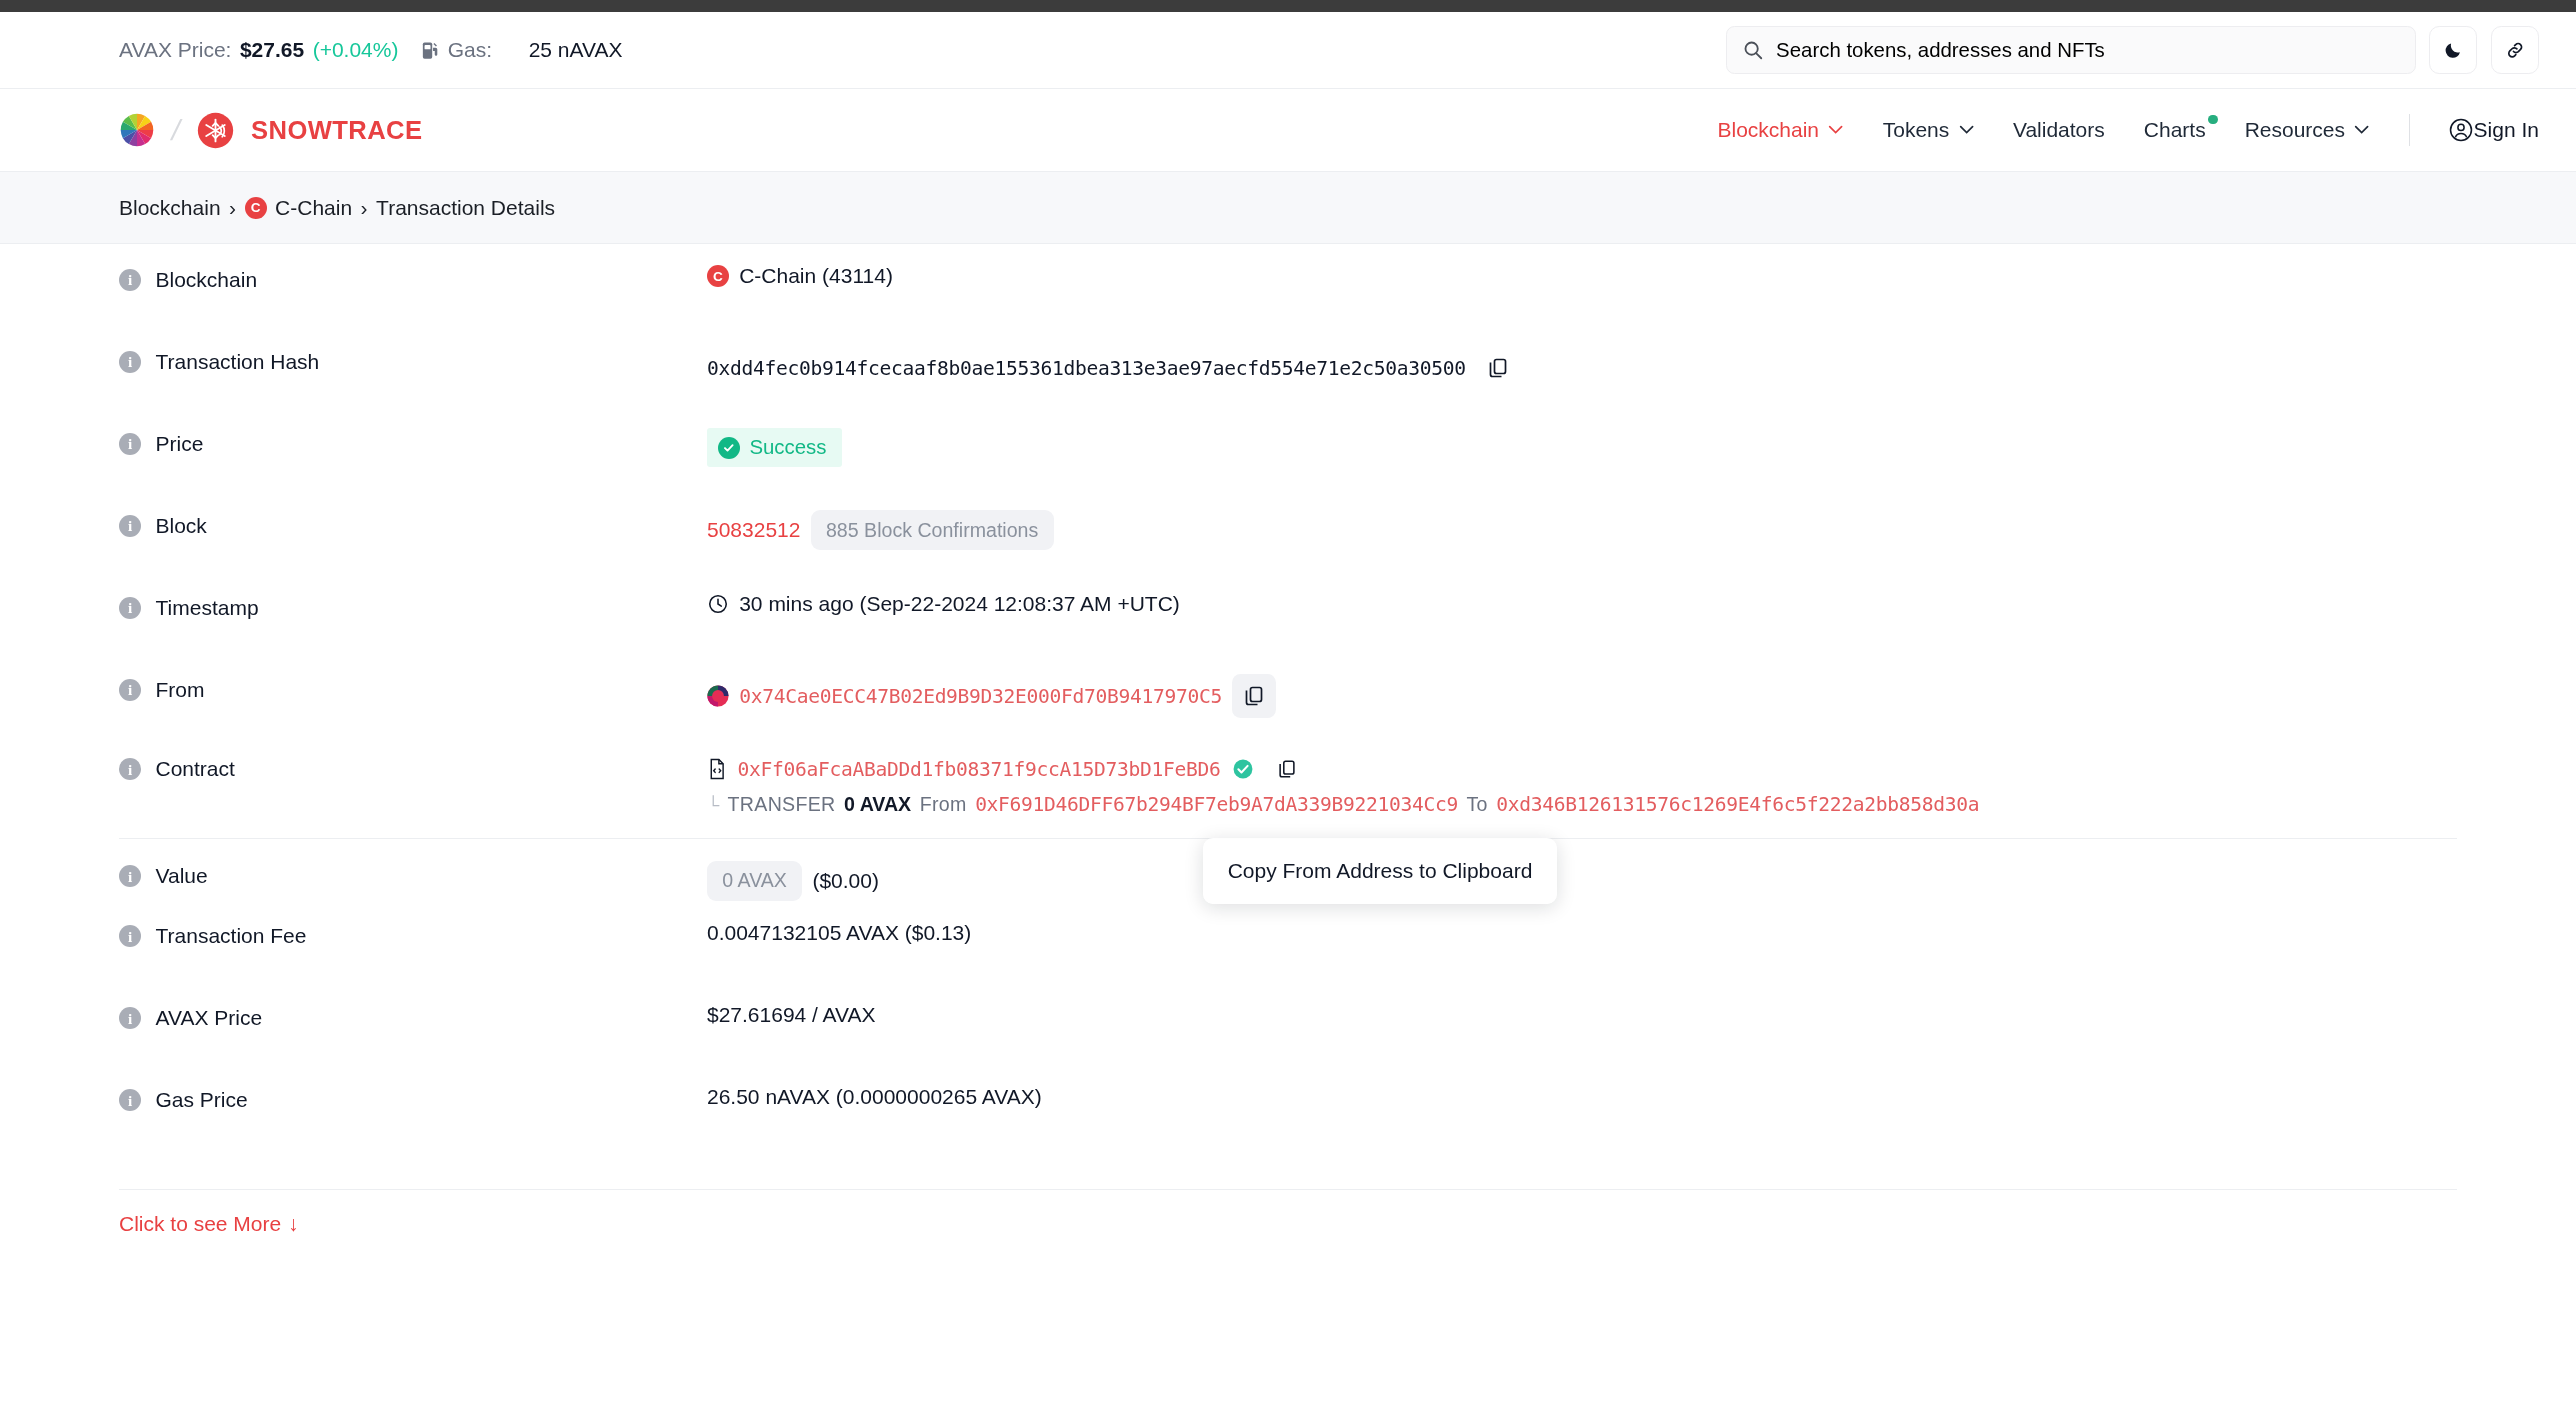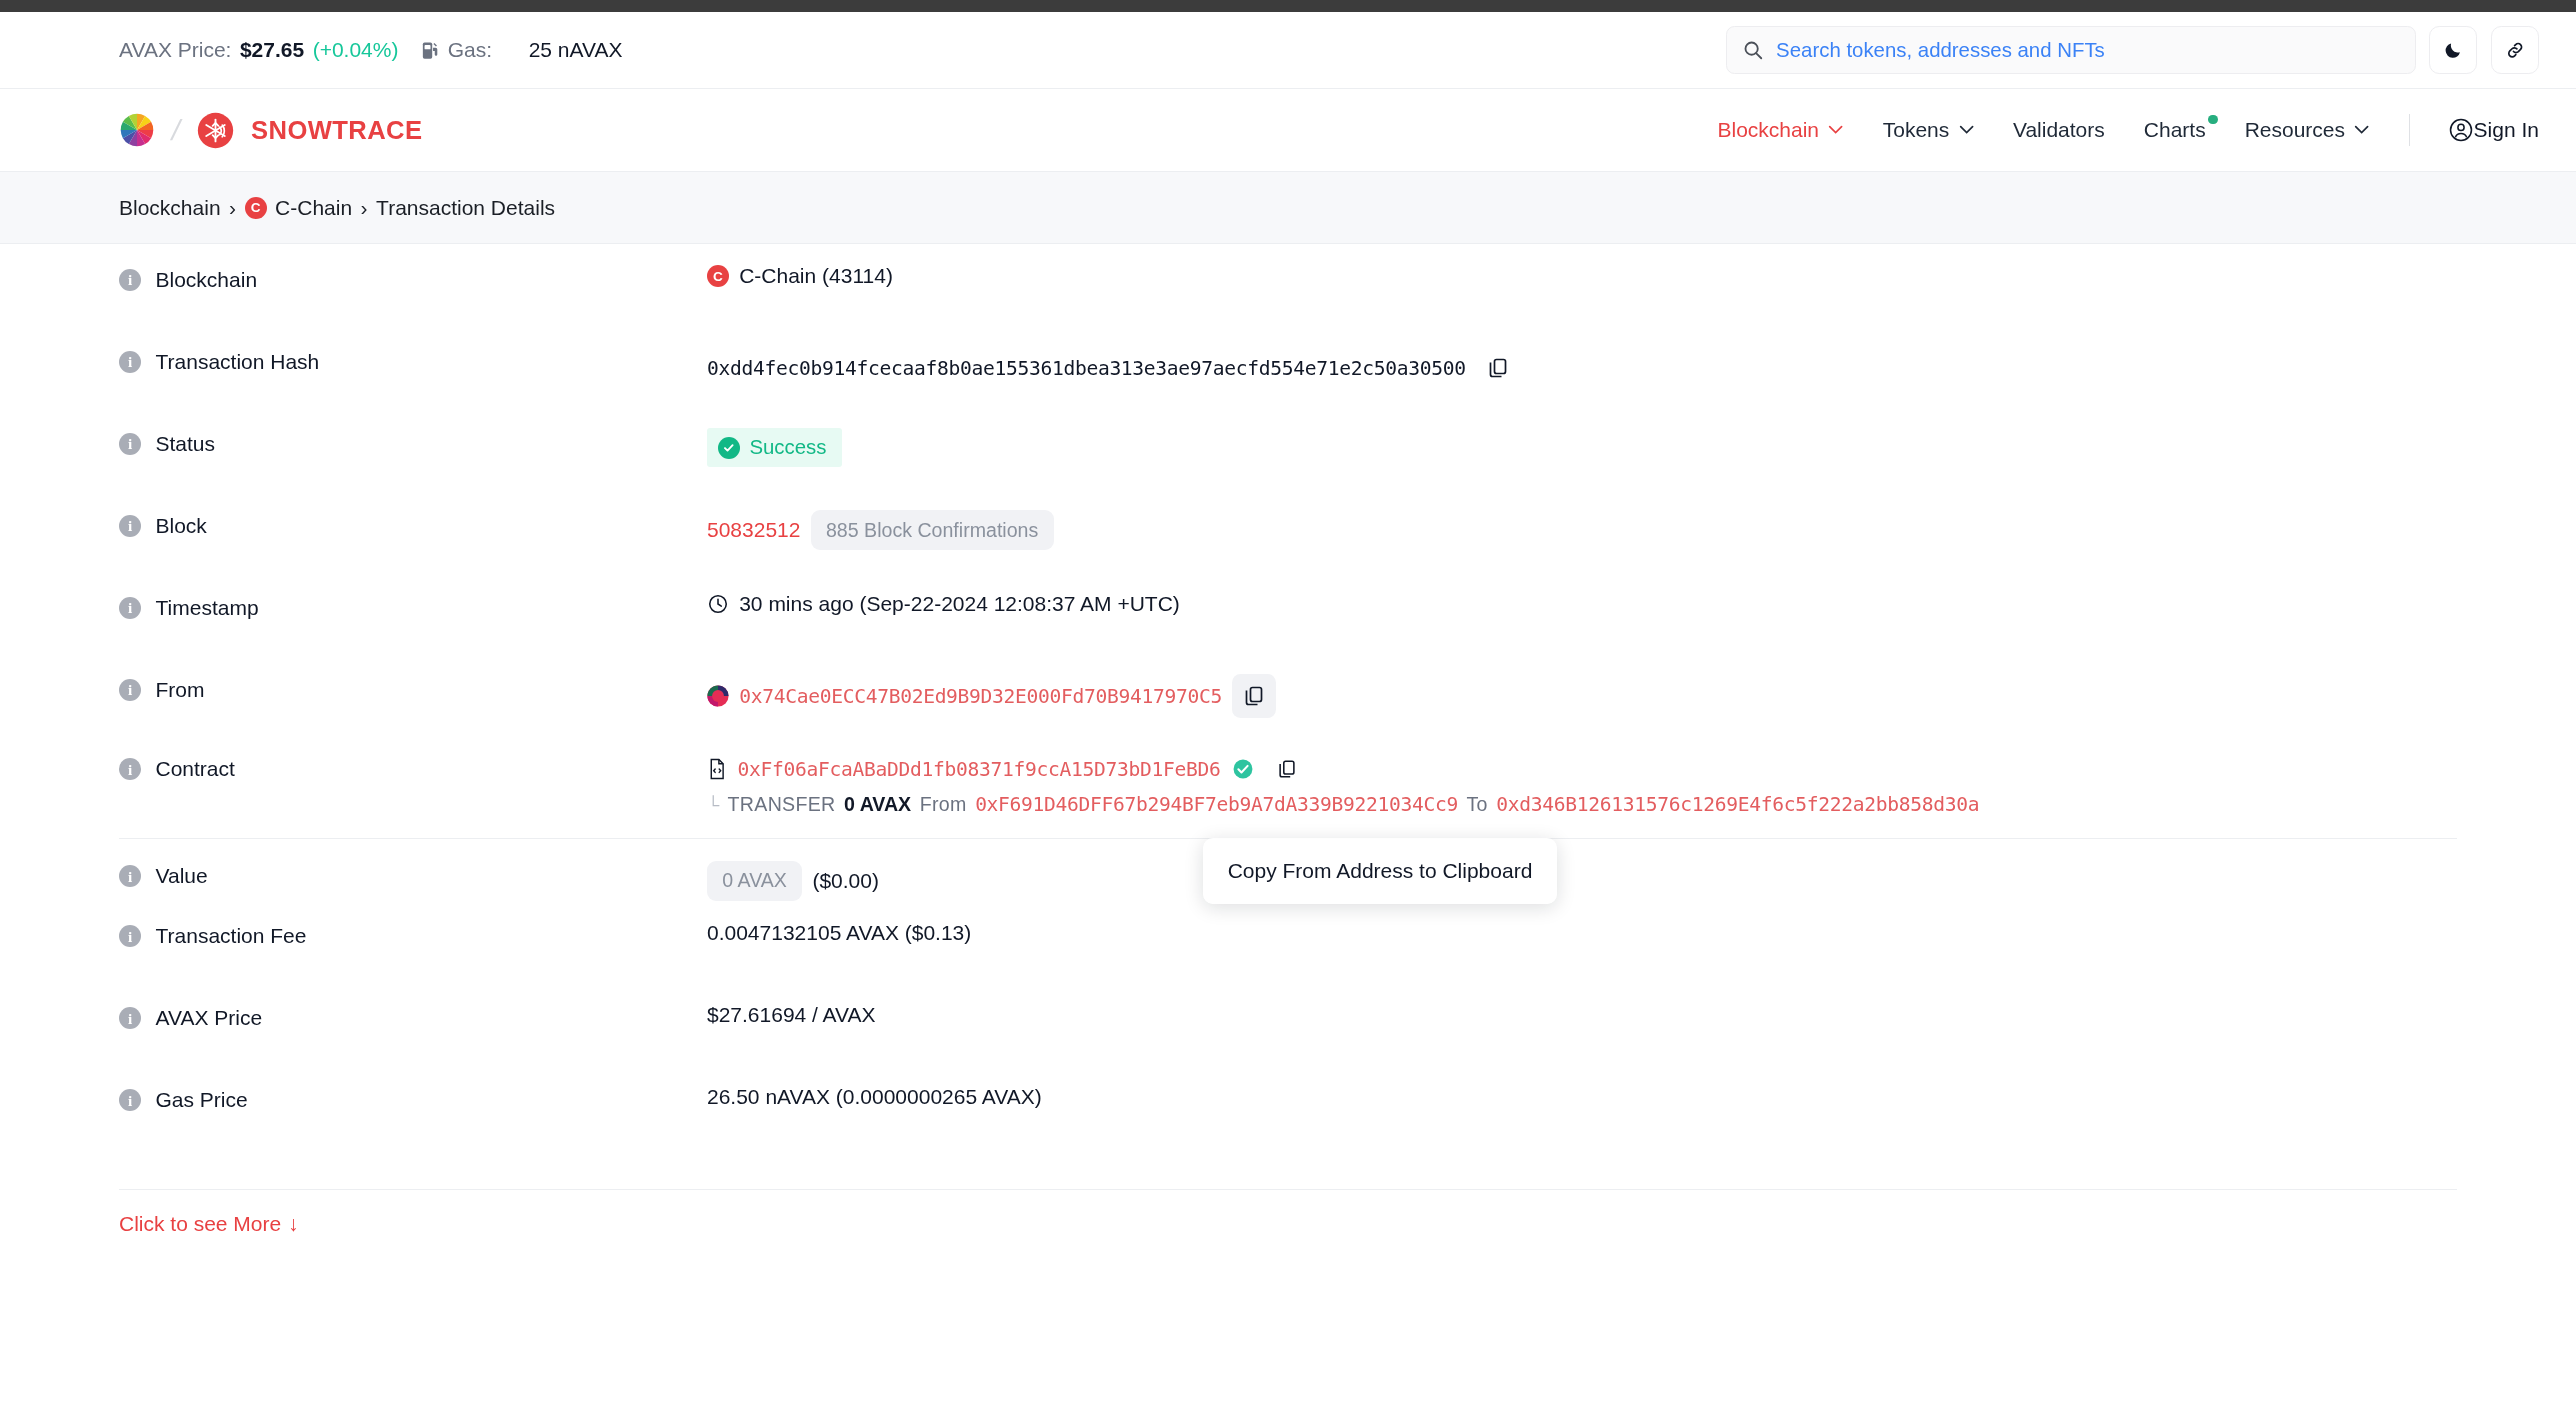--- a/index.html
+++ b/index.html
@@ -34,21 +34,21 @@
   .tk-gasval { color:#111827;margin-left:28px; }
 
   .ticker-right {
     margin-left: auto; display: flex; align-items: center; gap: 13.6px;
   }
   .searchbox {
     width: 690px; height: 48px;
     background: #fafafb; border: 0.9px solid #ededf0; border-radius: 8.5px;
     display: flex; align-items: center; gap: 12px; padding: 0 15.3px;
   }
-  .searchbox .ph { color: #3b82f6; font-size: 20.4px; }
+  .searchbox .ph { color: #000000; font-size: 20.4px; }
   .iconbtn {
     width: 48px; height: 48px; border: 0.9px solid #ededf0; border-radius: 10.2px;
     background: #ffffff; display: flex; align-items: center; justify-content: center;
   }
 
   
   .mainnav {
     height: 83px; width: 100%;
     background: #ffffff; border-bottom: 0.9px solid #eceef1;
     display: flex; align-items: center; padding: 0 37px 0 119px;
@@ -339,21 +339,21 @@
               <rect x="8.5" y="3.5" width="11" height="14" rx="2"></rect>
               <path d="M15.5 20.5h-9a2 2 0 0 1-2-2v-12"></path>
             </svg>
         </span>
       </div>
     </div>
 
     <div class="drow">
       <div class="dlabel">
         <span class="infoico">i</span>
-        <span>Status</span>
+        <span>Price</span>
       </div>
       <div class="dval">
         <span class="chip-green">
           <span class="tickcircle">
             <svg width="13.6" height="13.6" viewBox="0 0 16 16" fill="none" stroke="#ffffff" stroke-width="2.2" stroke-linecap="round" stroke-linejoin="round">
                 <path d="M3.5 8.3l3 3 6-6.4"></path>
               </svg>
           </span>
           <span>Success</span>
         </span>

